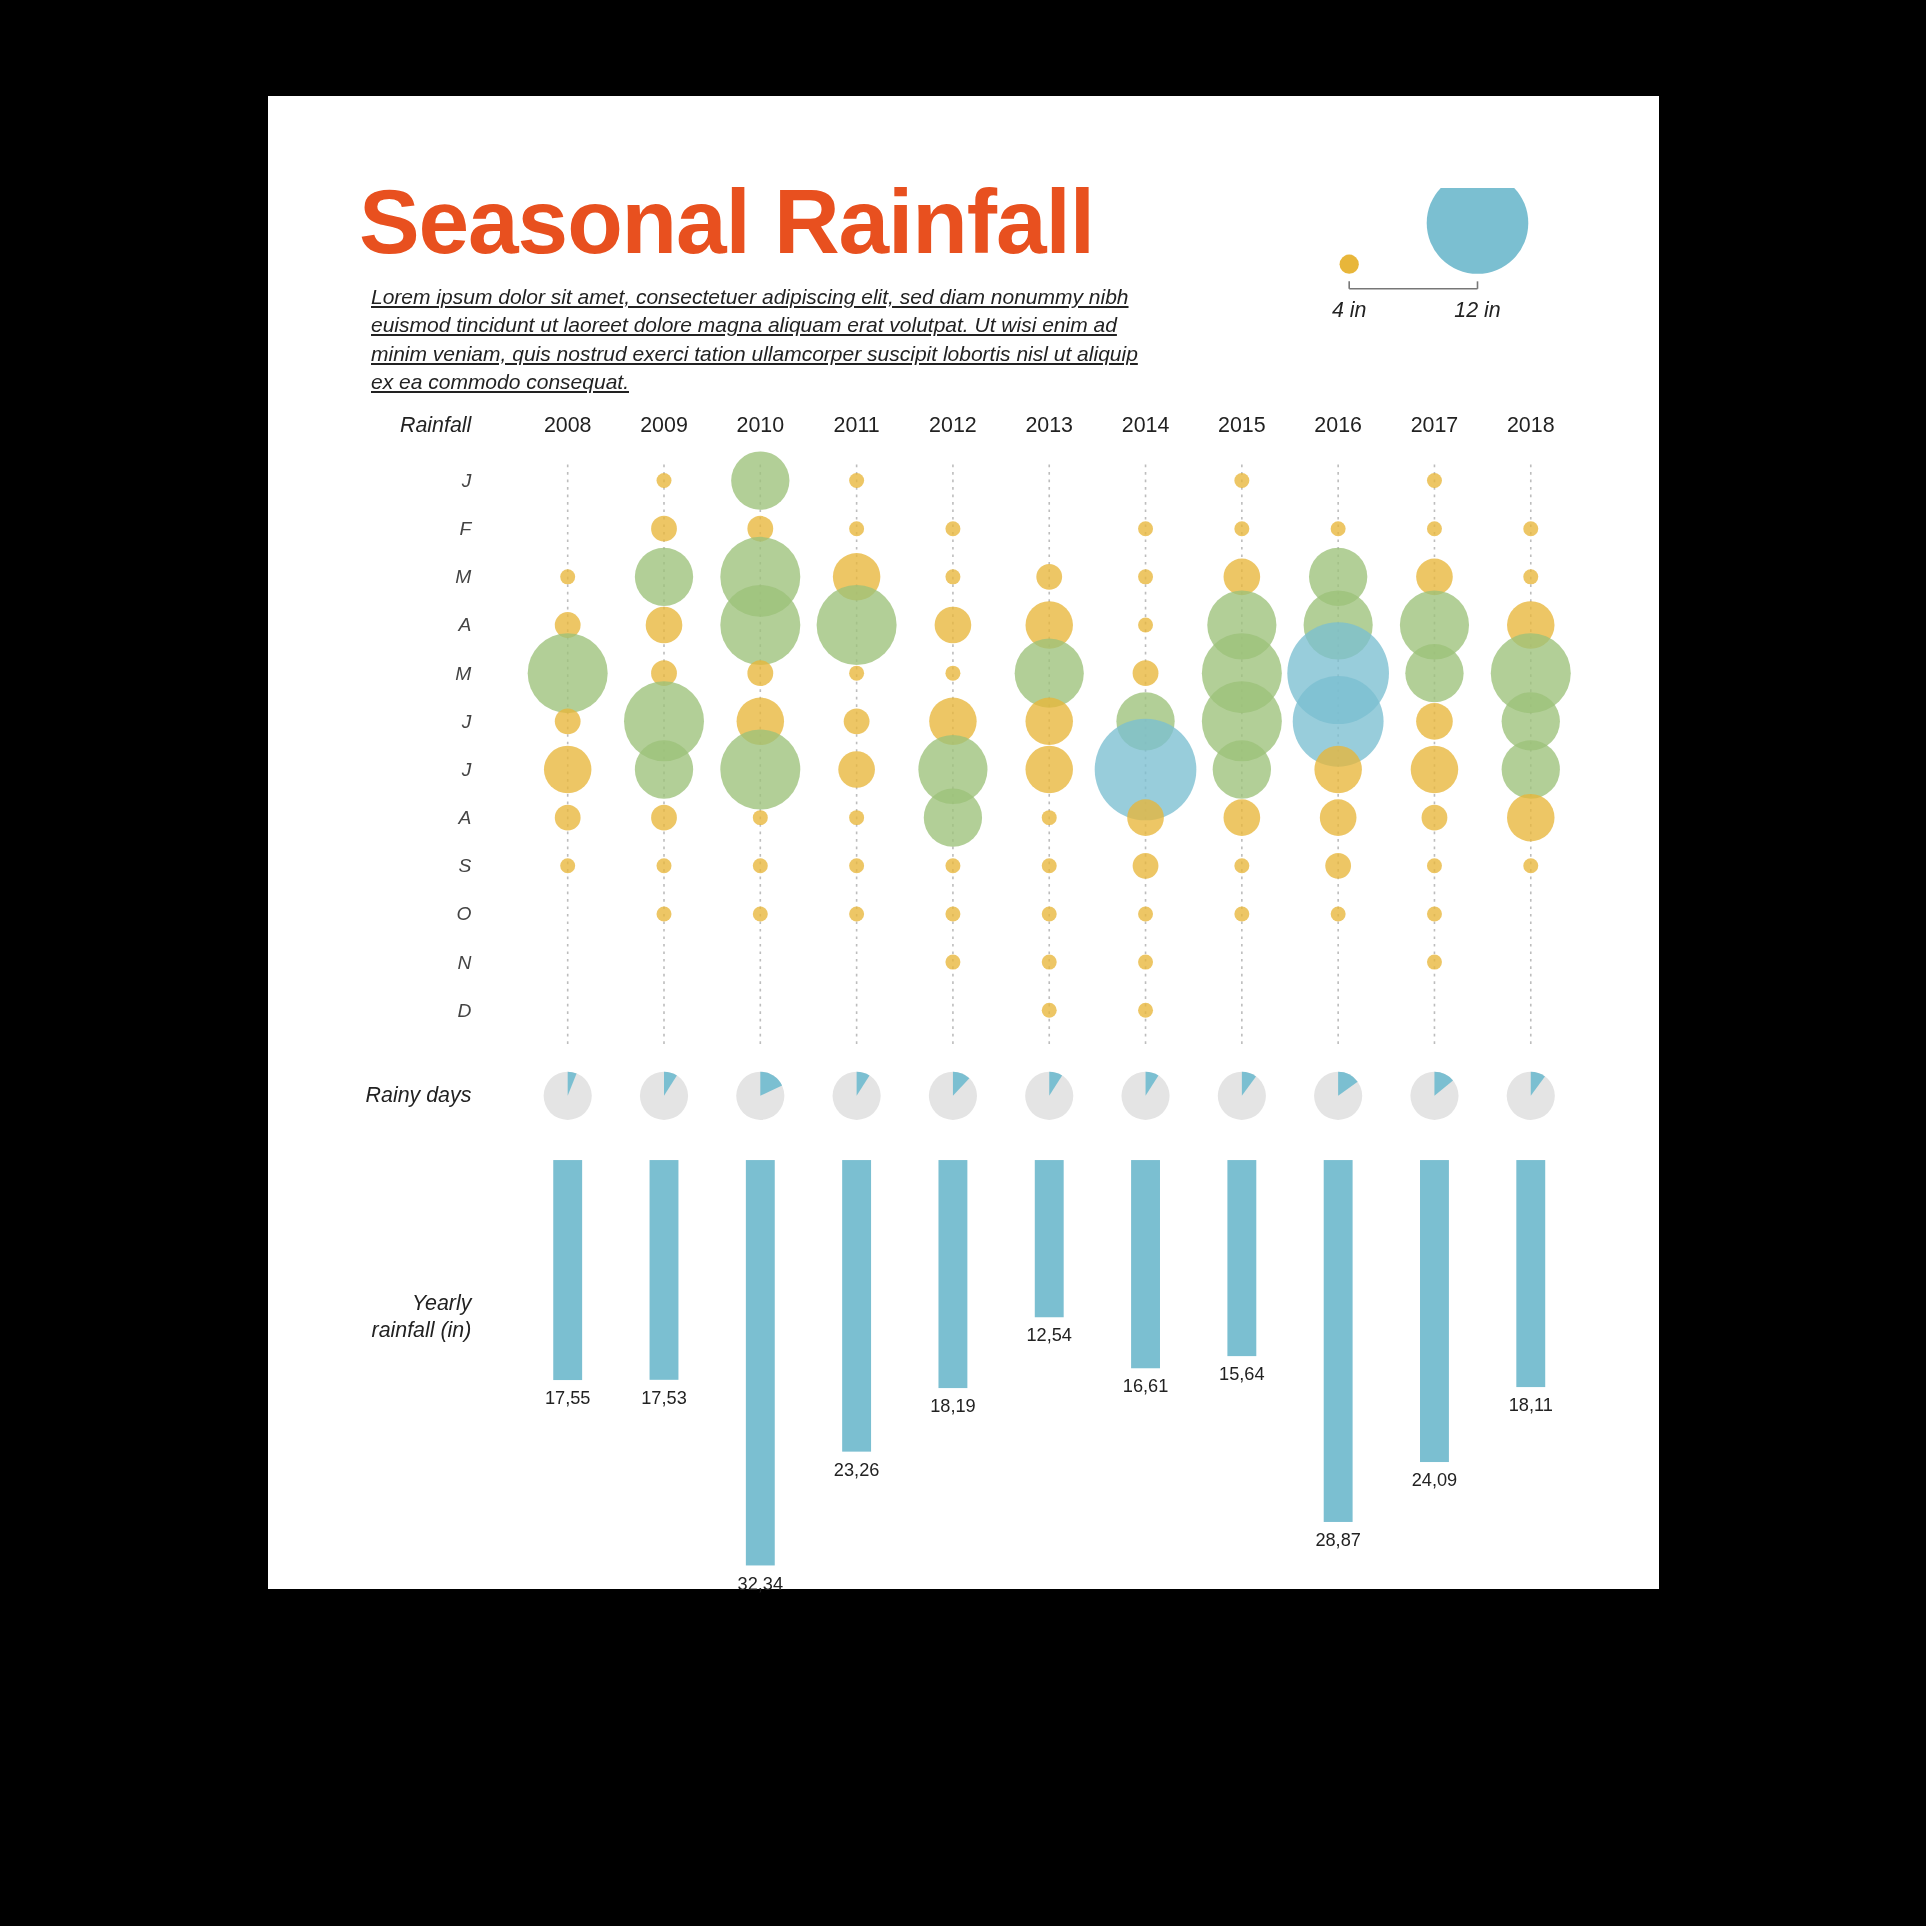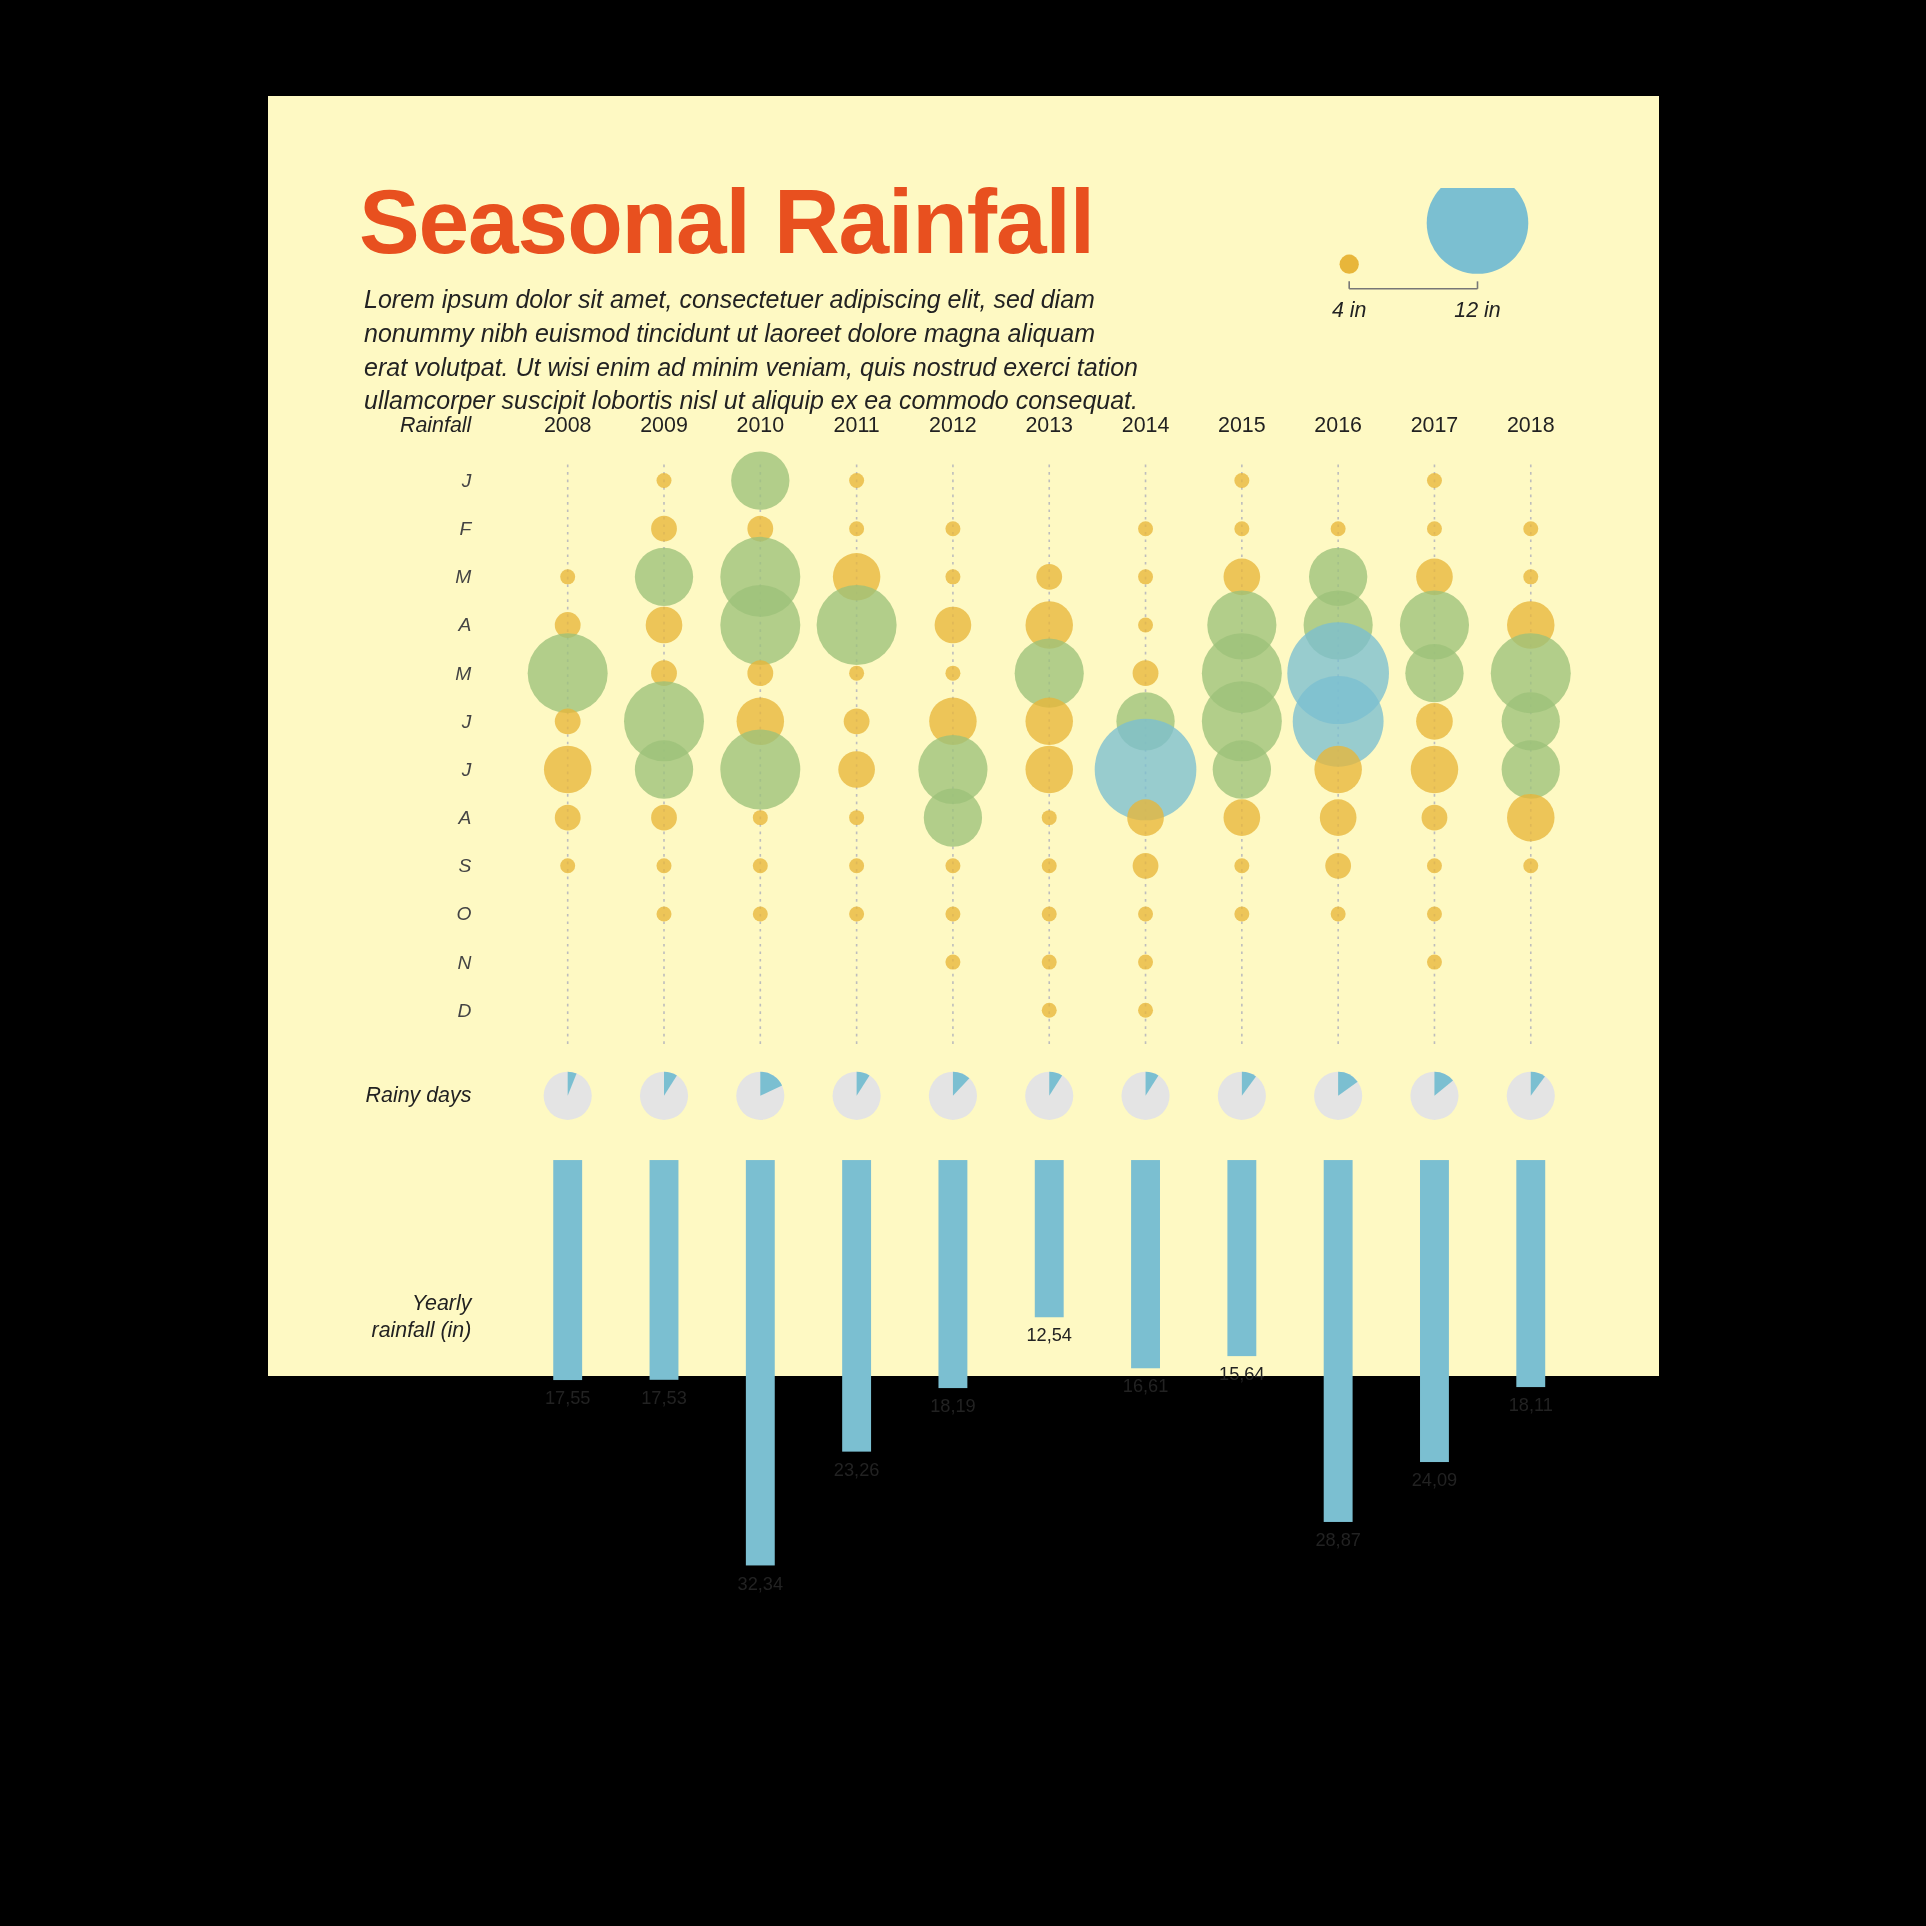--- a/index.html
+++ b/index.html
@@ -14,47 +14,48 @@
     width: 1926px;
     height: 1926px;
     position: relative;
     background: #000;
   }
   .page {
     position: absolute;
     left: 268px;
     top: 96px;
     width: 1391px;
-    height: 1280px;
-    background: #fef9c3;
+    height: 1493px;
+    background: #ffffff;
     box-shadow: 0 0 21.4px rgba(0,0,0,0.4);
   }
   .inner {
     position: absolute;
     left: 91px;
     top: 80px;
     right: 91px;
     bottom: 64px;
   }
   .title {
     font-size: 91px;
     font-weight: 700;
     font-family: "Trebuchet MS", "DIN Alternate", "Arial Narrow", Arial, sans-serif;
     letter-spacing: -1.1px;
     color: #e8501f;
     margin: 0 0 16px 0;
     line-height: 1;
   }
   .lead {
-    font-size: 25px;
+    font-size: 21px;
     font-style: italic;
     color: #222;
     line-height: 1.35;
     max-width: 776px;
-    margin: 5px;
+    margin: 12px;
+    text-decoration: underline;
   }
   .legend {
     position: absolute;
     right: 21.4px;
     top: 12px;
     width: 278px;
     height: 139px;
   }
   svg { display: block; }
 </style>

